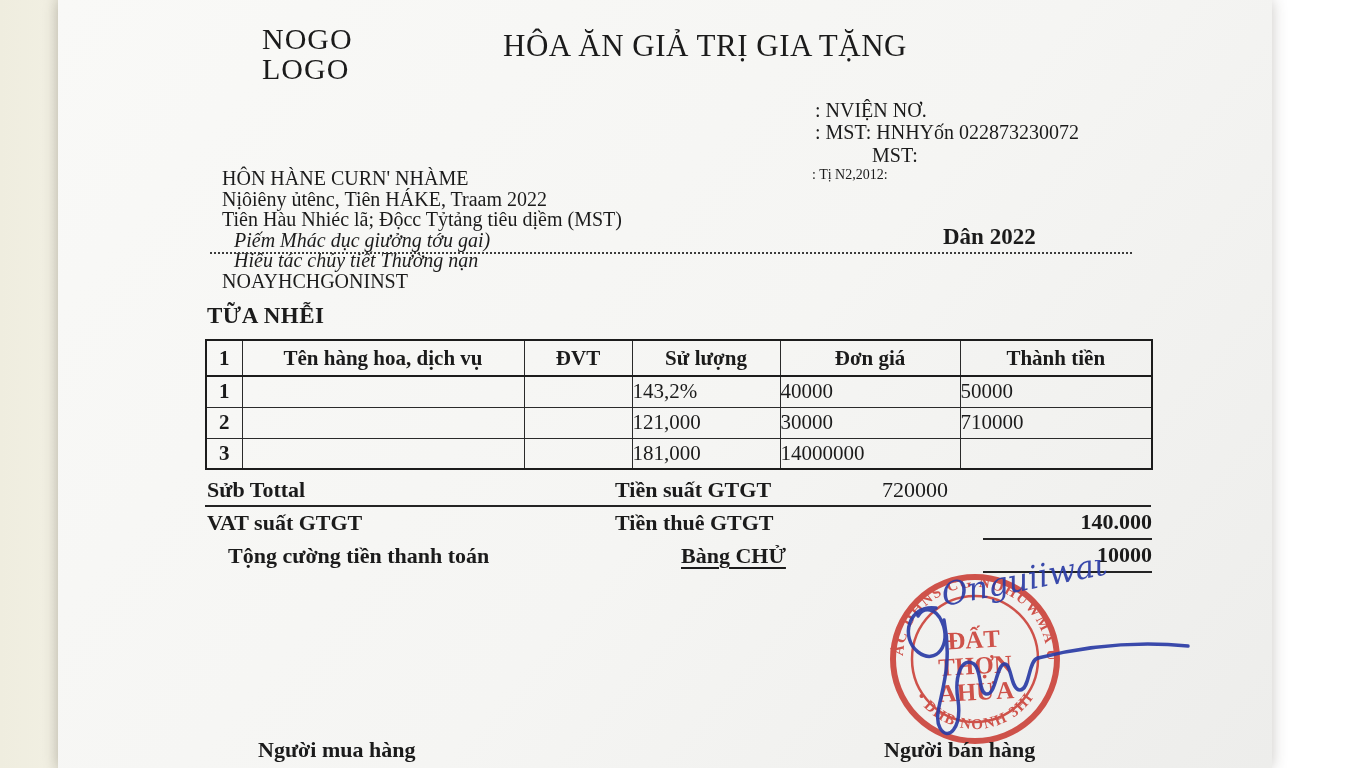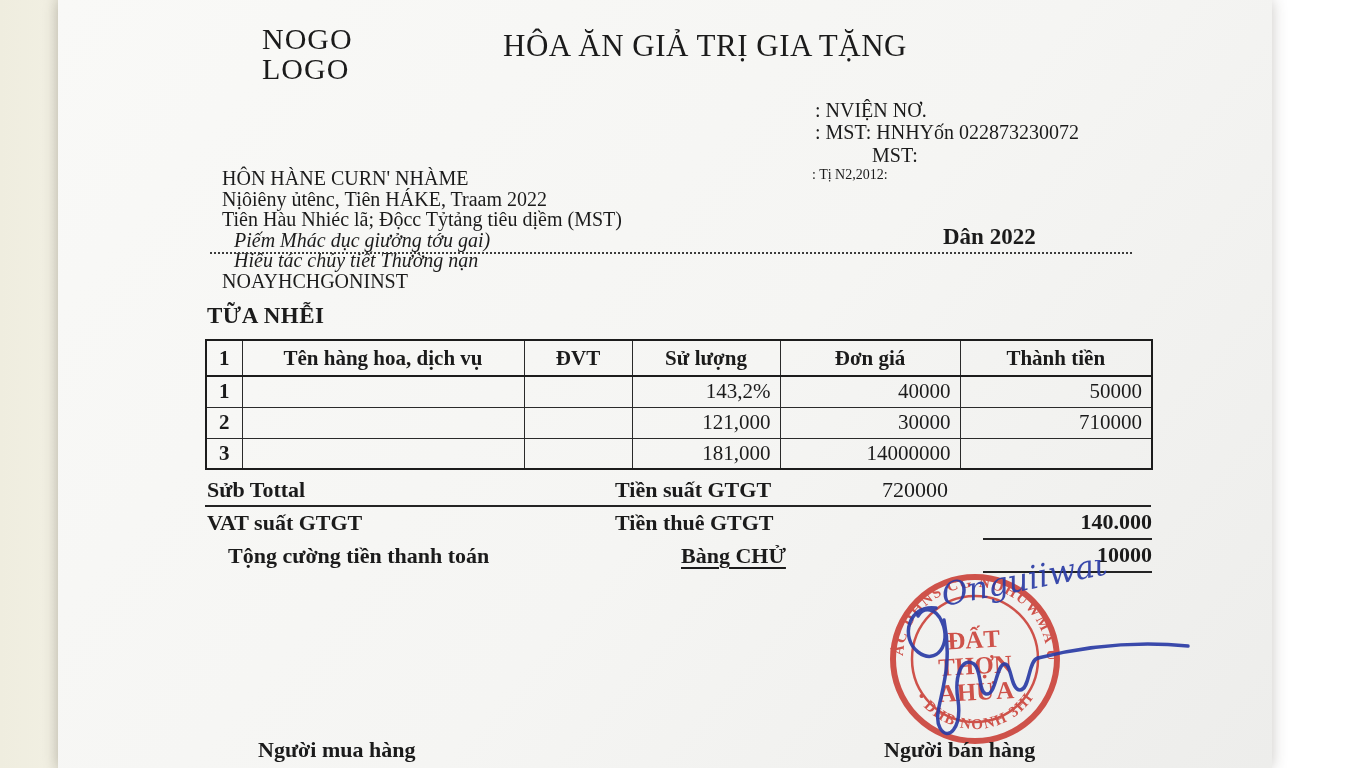--- a/index.html
+++ b/index.html
@@ -28,21 +28,21 @@
 
   .section-title { left:207px; top:303px; font-size:23px; font-weight:700; letter-spacing:.5px; }
 
   .inv-table { position:absolute; left:205px; top:339px; border-collapse:collapse;
                table-layout:fixed; width:946px; background:transparent; }
   .inv-table th, .inv-table td { border:1px solid #2a2a2a; font-size:21px; overflow:hidden; }
   .inv-table { border:2px solid #1c1c1c; }
   .inv-table th { height:36px; font-weight:700; text-align:center; border-bottom:2px solid #1c1c1c; }
   .inv-table td { height:31px; }
   .inv-table td.c-no { text-align:center; font-weight:700; }
-  .inv-table td.num { text-align:right; padding-right:9px; }
+  .inv-table td.num { text-align:left; padding-right:9px; }
 
   .sum-label  { font-size:22px; font-weight:700; }
   .sum-mid    { font-size:22px; font-weight:700;margin-left:18px; }
   .sum-val    { font-size:22px; text-align:right; }
   .row1-label { left:207px; top:477px;text-align:right; }
   .row1-mid   { left:597px; top:477px; }
   .row1-val   { left:778px; top:477px; width:170px; }
   .sum-line-full { left:205px; top:505px; width:946px; border-top:2px solid #242424; height:0; }
   .row2-label { left:207px; top:510px; }
   .row2-mid   { left:597px; top:510px; }

